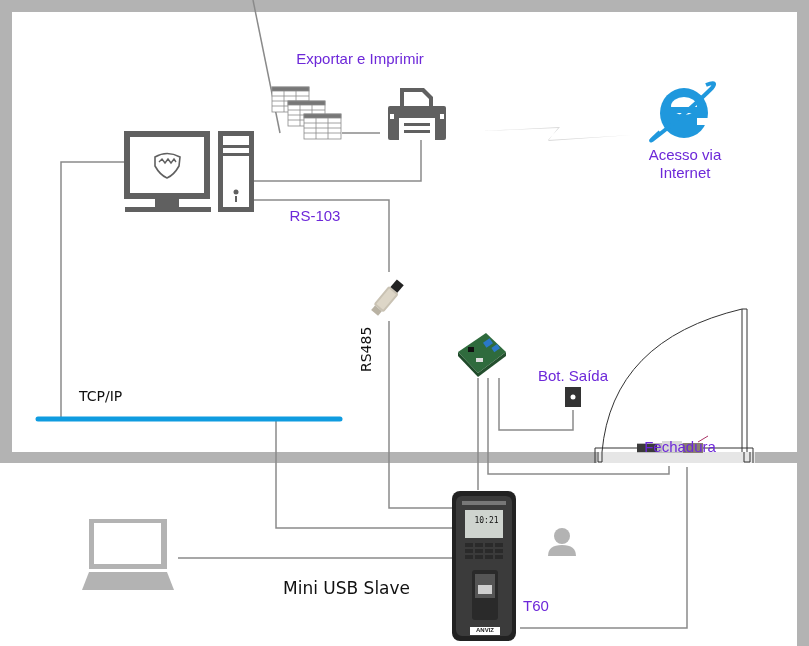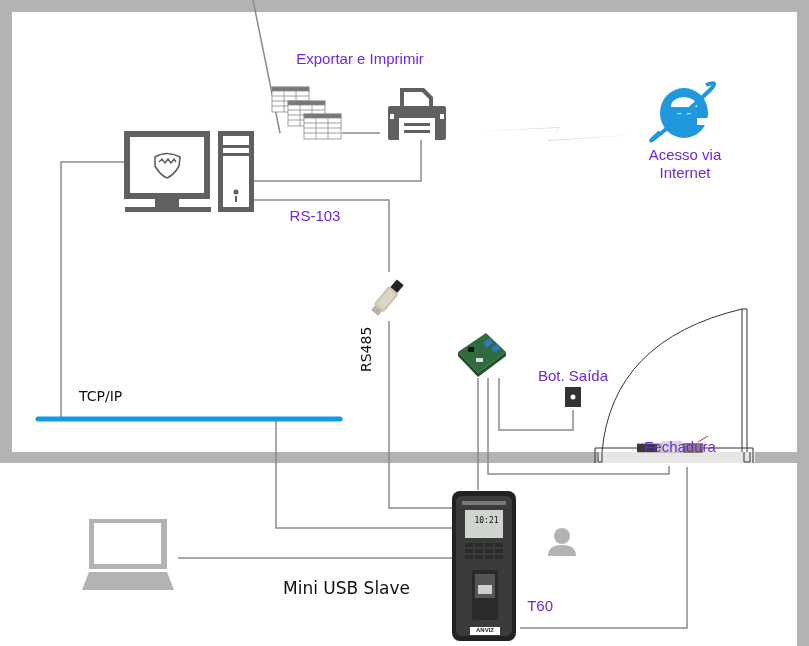--- a/index.html
+++ b/index.html
@@ -217,17 +217,17 @@
 
 
   <div class="lbl" style="left:528px; top:367px; width:90px;">Bot. Saída</div>
 
   <div class="lbl" style="left:630px; top:438px; width:100px;">Fechadura</div>
 
   <div class="lbl-light" style="left:79px; top:388px;">TCP/IP</div>
 
   <div class="lbl-light" style="left:266px; top:578px; font-size:17px;margin-left:17px;">Mini USB Slave</div>
 
-  <div class="lbl" style="left:523px; top:597px; width:30px; text-align:right;">T60</div>
+  <div class="lbl" style="left:523px; top:597px; width:30px; text-align:left;">T60</div>
 
   <div style="position:absolute; left:465px; top:516px; width:31px; text-align:center; font-family:'DejaVu Sans Mono', monospace; font-size:8px; color:#111;padding-left:6px;">10:21</div>
   <div style="position:absolute; left:470px; top:627px; width:30px; text-align:center; font-family:'Liberation Sans', sans-serif; font-size:6px; font-weight:bold; color:#222;">ANVIZ</div>
 </div>
 
 </body></html>

